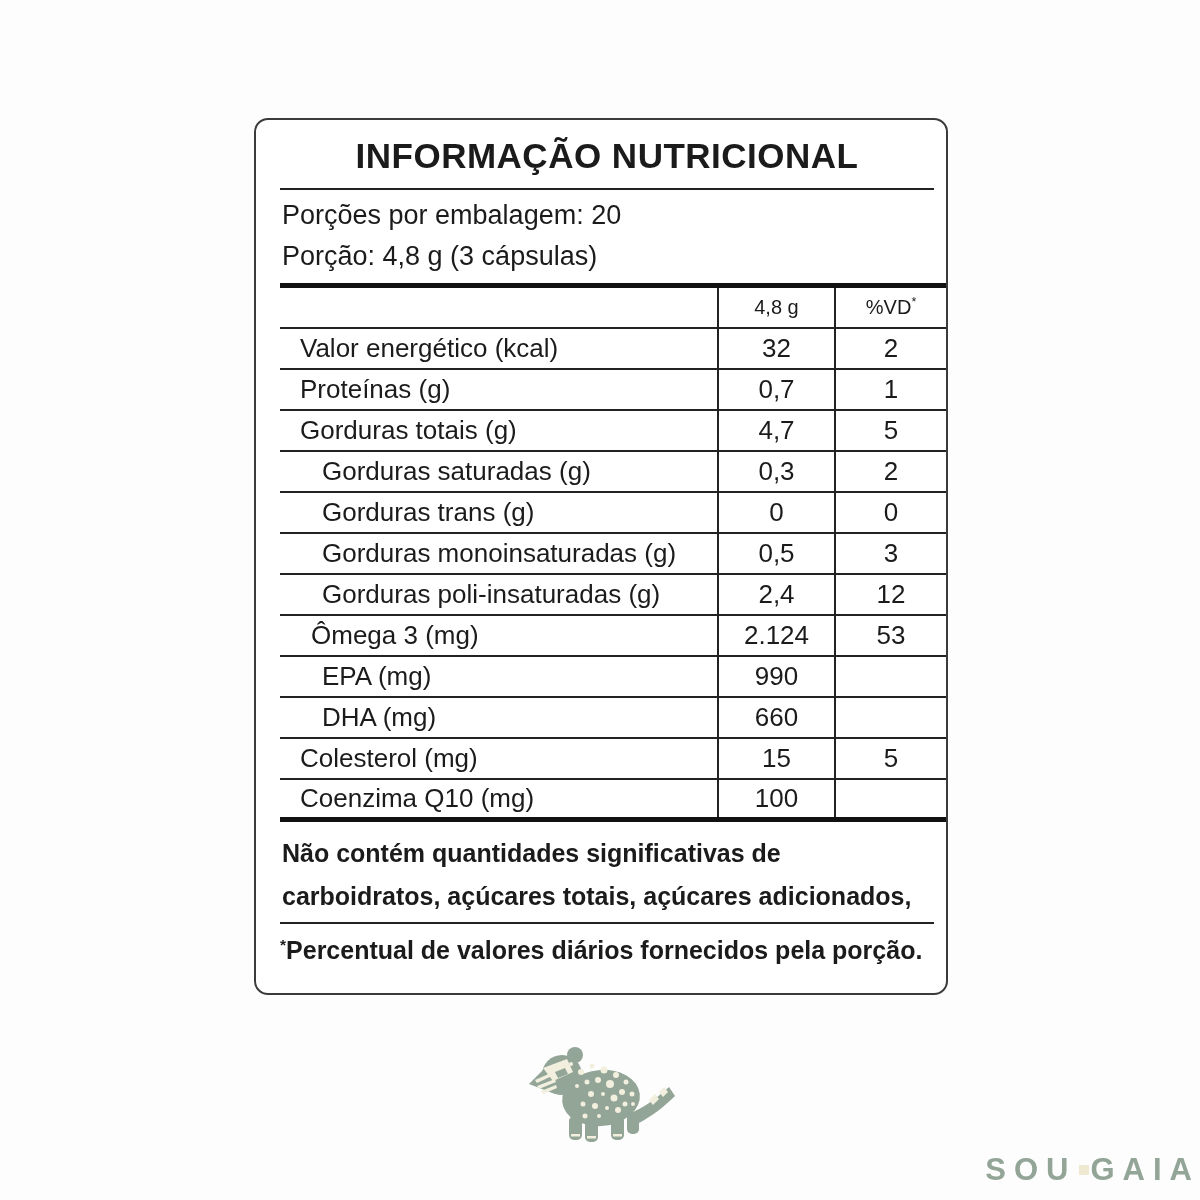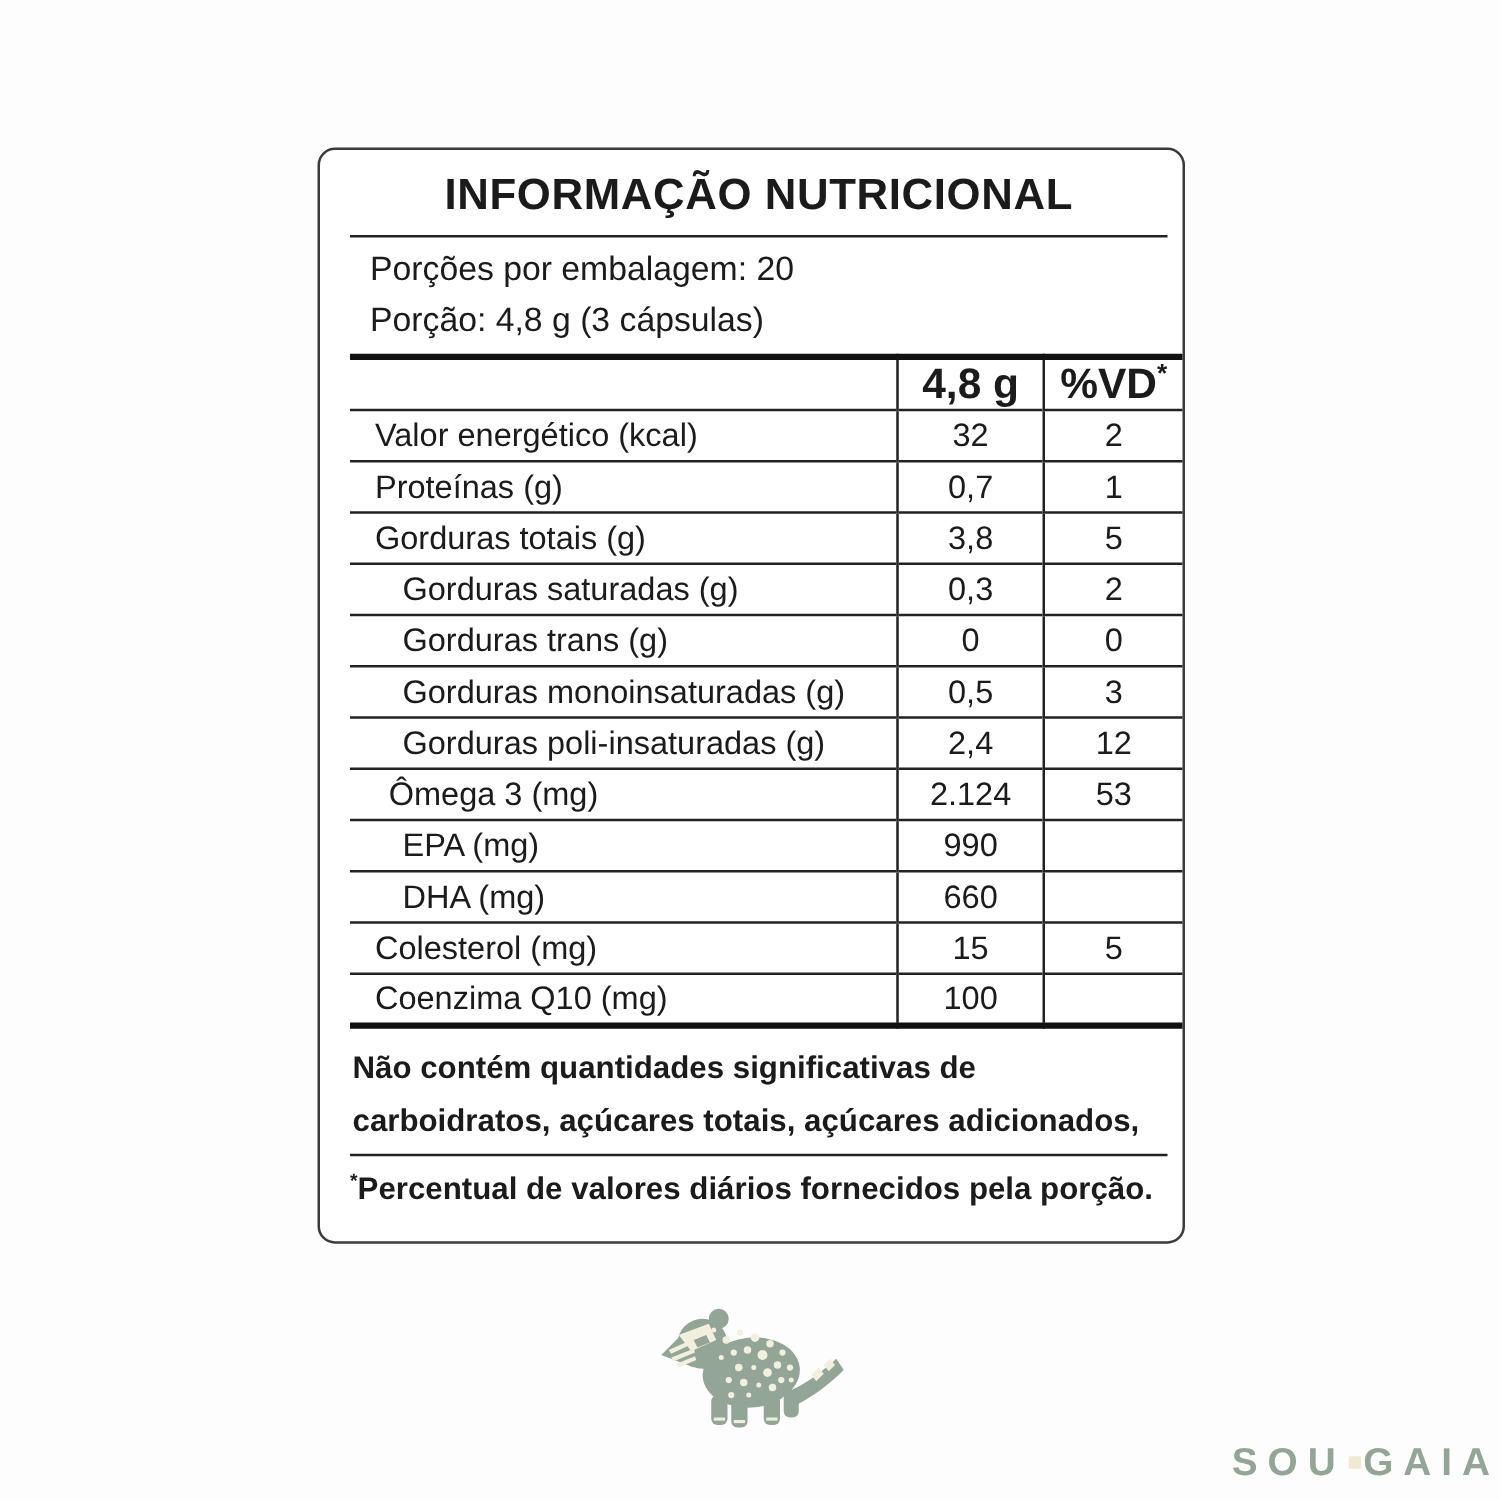--- a/index.html
+++ b/index.html
@@ -34,21 +34,20 @@
     letter-spacing:0.5px;
     margin:2px 0 12px 0;
   }
   .rule-thin{
     border:none;
     border-top:2px solid var(--rule);
     margin:0;
   }
   .serving-block{
     padding:5px 2px 6px 2px;
-    margin-left:14px;
   }
   .serving-line{
     font-size:27px;
     line-height:41px;
   }
   table.nutri{
     width:100%;
     border-collapse:collapse;
     table-layout:fixed;
     border-top:5px solid #111;
@@ -61,22 +60,22 @@
     border-top:2px solid var(--rule);
     font-size:26px;
     font-weight:normal;
     height:41px;
     vertical-align:middle;
     text-align:center;
     padding:0;
   }
   table.nutri thead th{
     border-top:none;
-    font-weight:bold;
-    font-size:34px;
+    font-weight:normal;
+    font-size:20px;
     height:42px;
   }
   table.nutri th.v, table.nutri td.v{
     border-left:2px solid var(--rule);
   }
   table.nutri td.name{
     text-align:left;
     padding-left:20px;
   }
   table.nutri tr.indent-1 td.name{padding-left:31px;}
@@ -158,21 +157,21 @@
         <td class="v">32</td>
         <td class="v">2</td>
       </tr>
       <tr class="indent-0">
         <td class="name">Proteínas (g)</td>
         <td class="v">0,7</td>
         <td class="v">1</td>
       </tr>
       <tr class="indent-0">
         <td class="name">Gorduras totais (g)</td>
-        <td class="v">3,8</td>
+        <td class="v">4,7</td>
         <td class="v">5</td>
       </tr>
       <tr class="indent-2">
         <td class="name">Gorduras saturadas (g)</td>
         <td class="v">0,3</td>
         <td class="v">2</td>
       </tr>
       <tr class="indent-2">
         <td class="name">Gorduras trans (g)</td>
         <td class="v">0</td>

